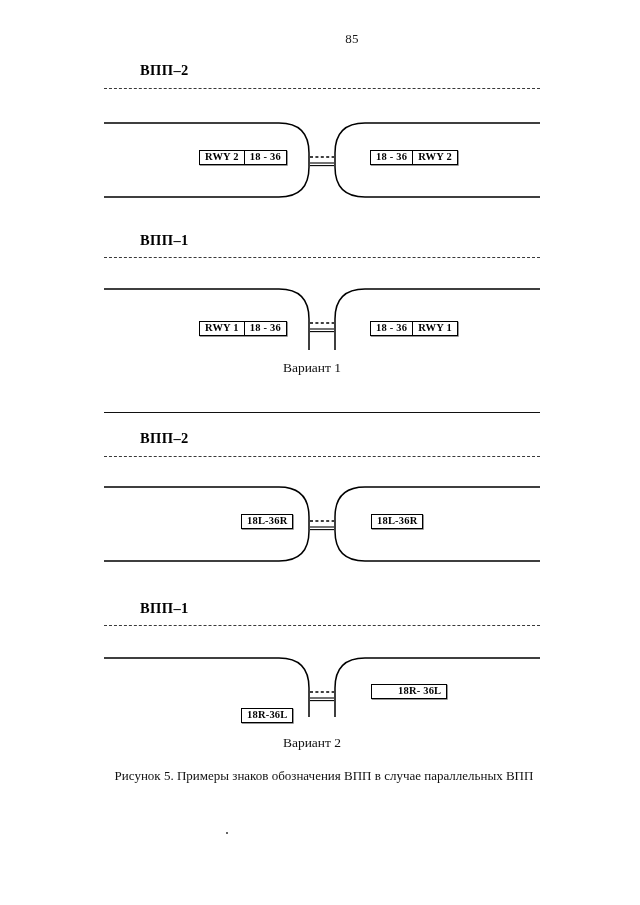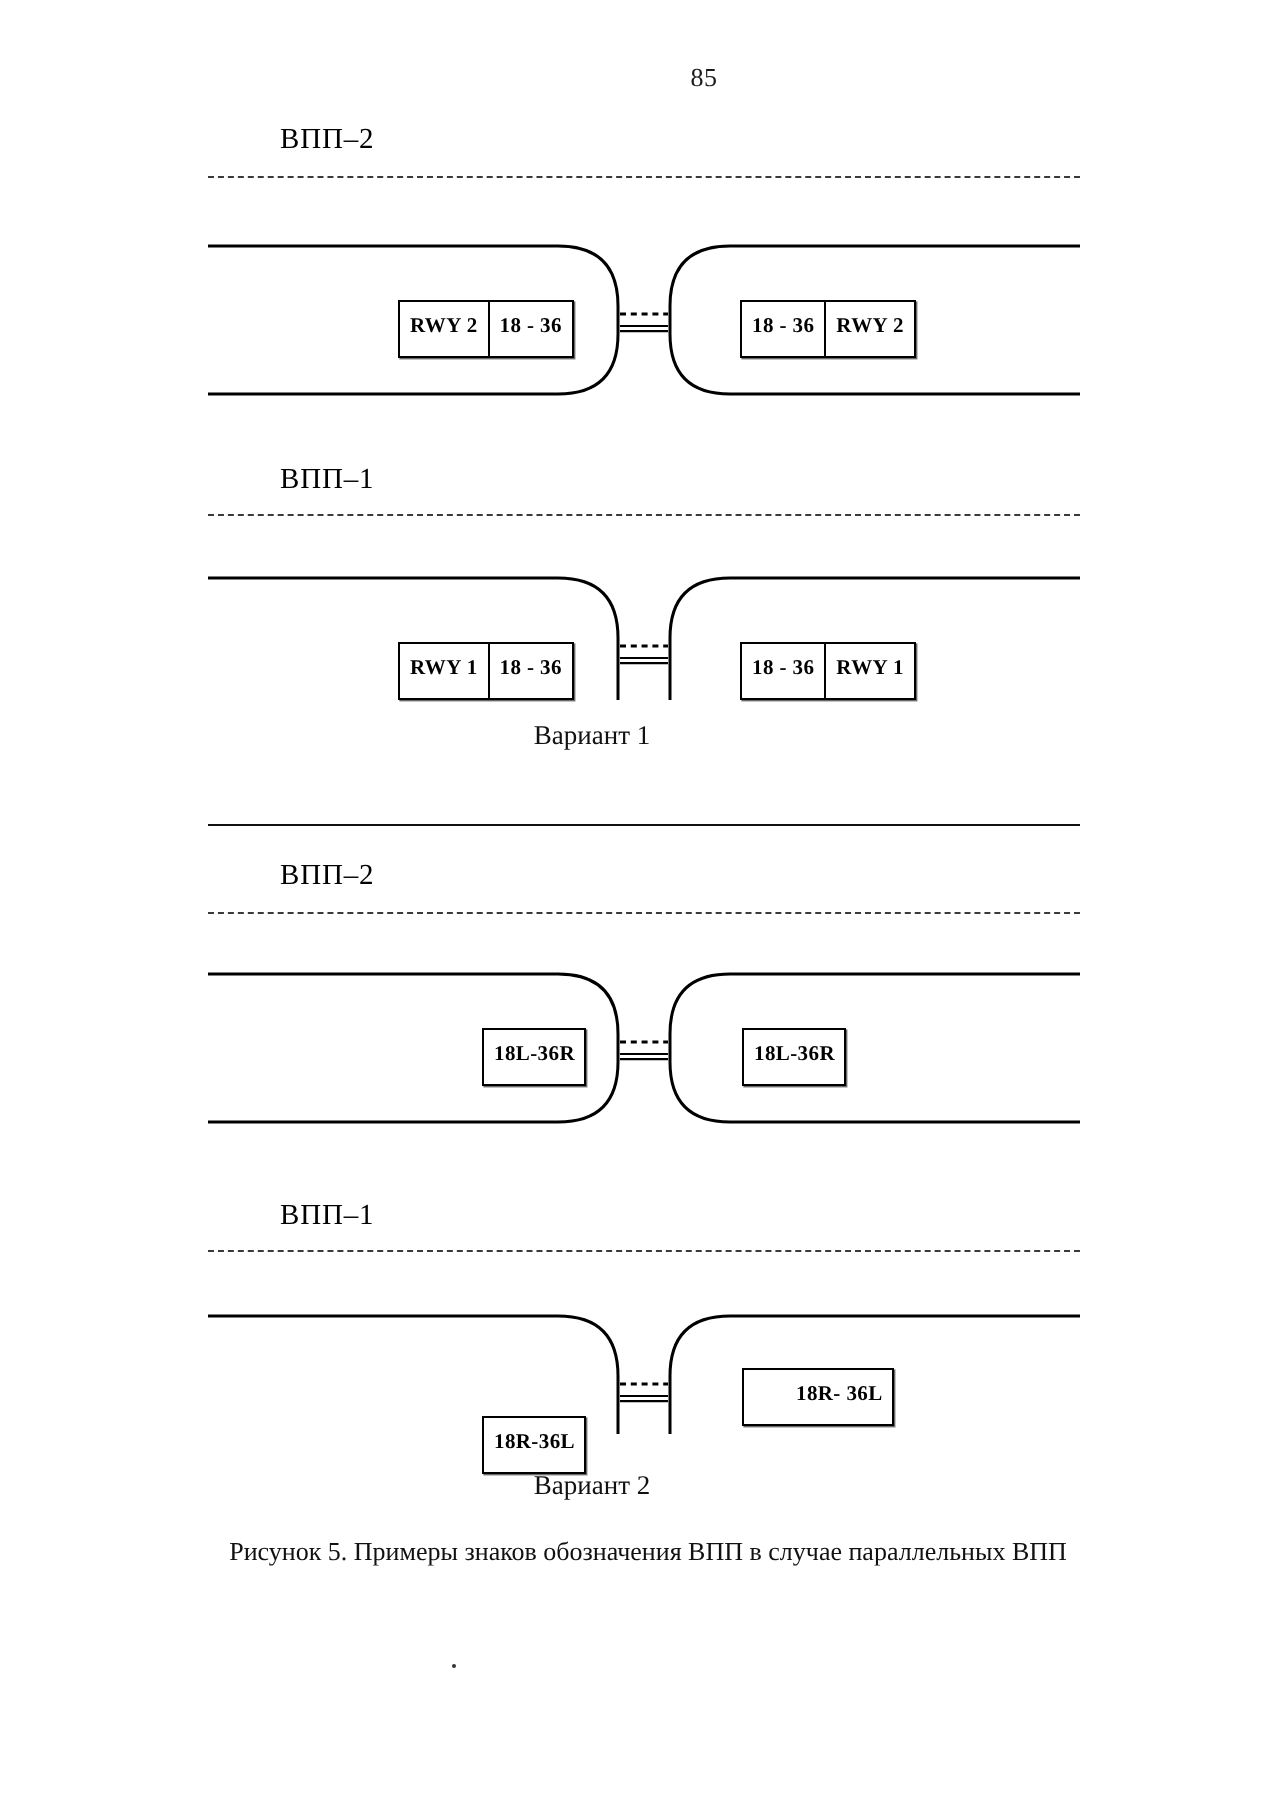--- a/index.html
+++ b/index.html
@@ -38,21 +38,21 @@
   .runway-block {
     position: absolute;
     left: 0;
     width: 640px;
   }
 
   .rwy-label {
     position: absolute;
     left: 140px;
     top: 0;
-    font-weight: normal;
+    font-weight: bold;
     font-size: 14.5px;
     letter-spacing: 0.4px;
     color: #000;
     white-space: nowrap;
   }
 
   .centerline {
     position: absolute;
     left: 104px;
     width: 436px;
@@ -73,21 +73,21 @@
   }
 
   
   .sign {
     position: absolute;
     display: inline-flex;
     align-items: stretch;
     border: 1.6px solid #000;
     background: #fff;
     box-sizing: border-box;
-    height: 29px;
+    height: 15px;
     box-shadow: 0.7px 0.7px 0 #6a6a6a;
   }
   .sign .cell {
     display: flex;
     align-items: center;
     justify-content: center;
     font-size: 10.5px;
     font-weight: bold;
     line-height: 1;
     letter-spacing: 0.2px;
@@ -96,21 +96,21 @@
     color: #000;
     font-family: "Liberation Serif", "DejaVu Serif", serif;
   }
   .sign .cell + .cell {
     border-left: 1.5px solid #000;
   }
 
   
   .caption {
     position: absolute;
-    left: 0;
+    left: 16px;
     width: 592px;
     text-align: center;
     font-size: 13.5px;
     color: #111;
   }
   .caption.small { font-size: 13px; }
 
   .rule {
     position: absolute;
     left: 104px;

